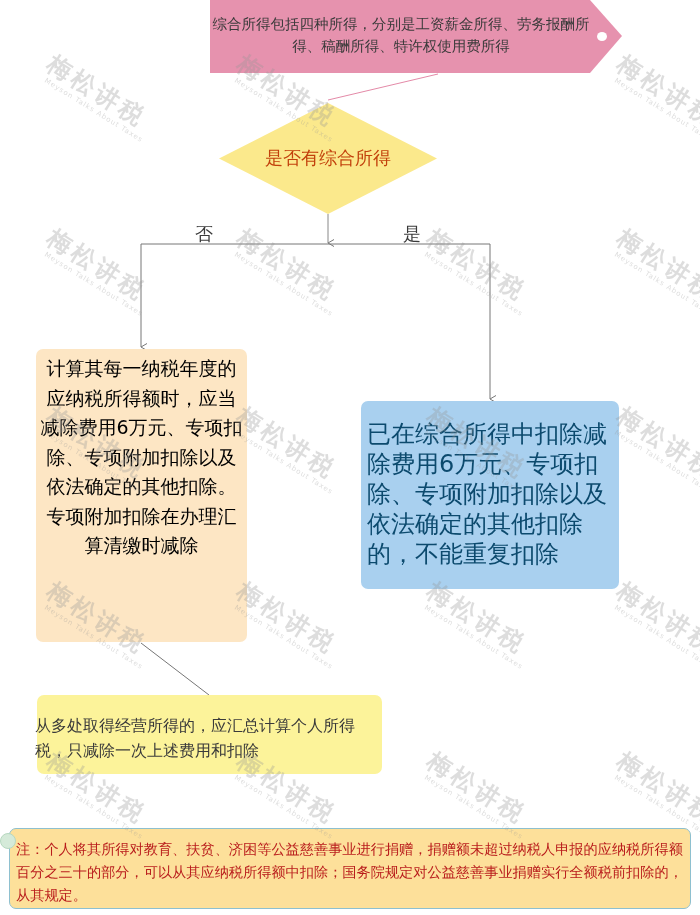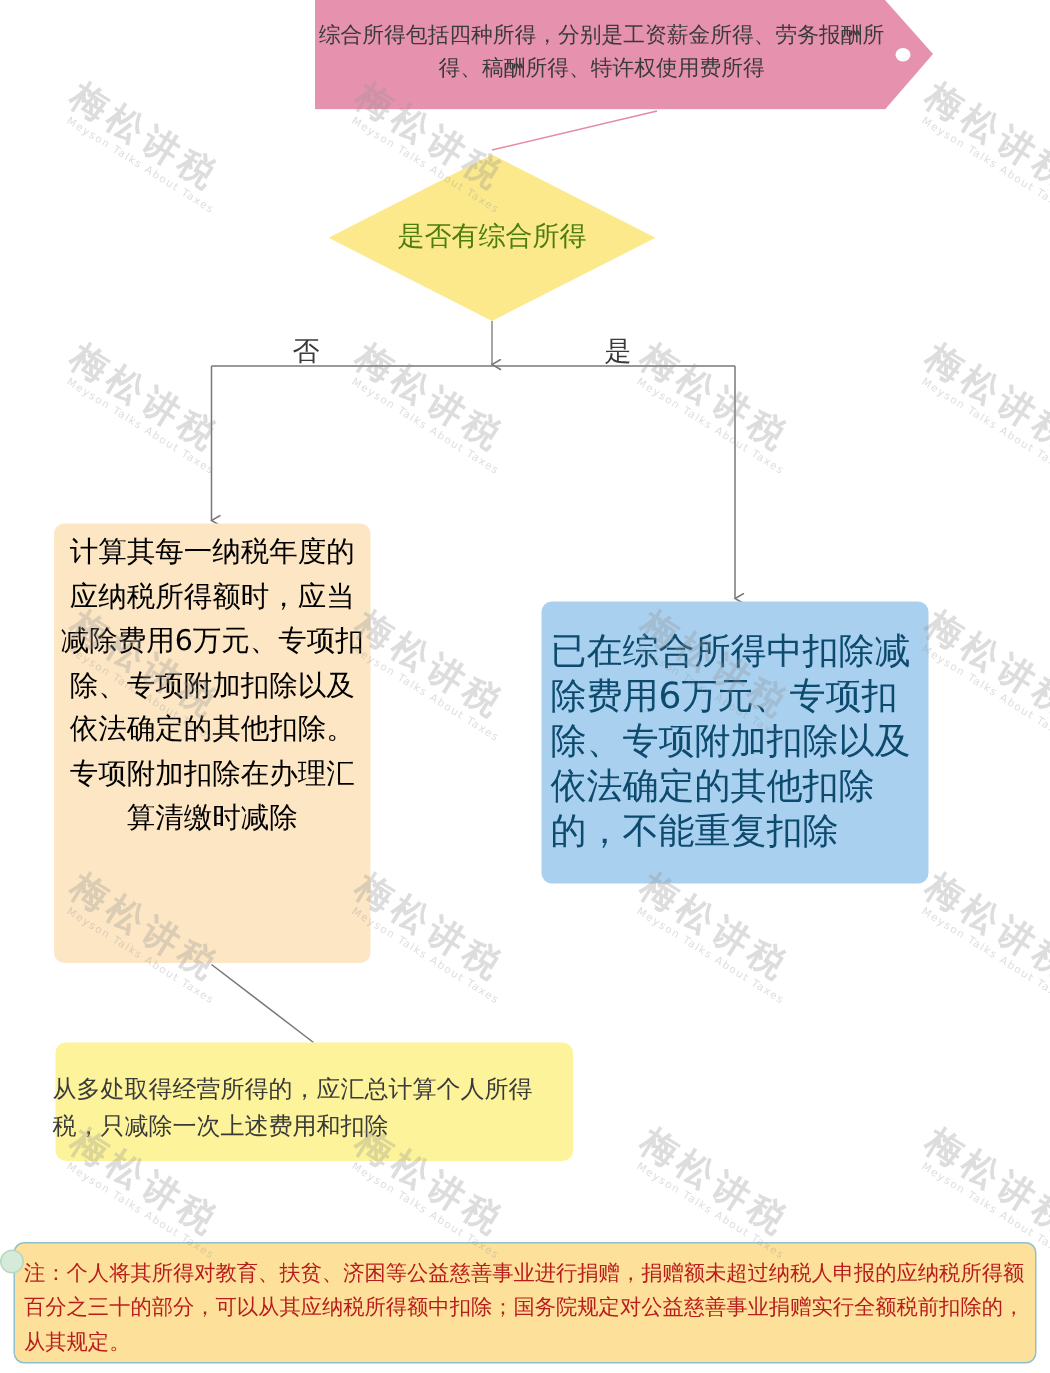--- a/index.html
+++ b/index.html
@@ -34,21 +34,21 @@
   }
 
   
   .diamond {
     left: 219px; top: 103px; width: 218px; height: 111px;
     background: #fbe98c;
     clip-path: polygon(50% 0, 100% 50%, 50% 100%, 0 50%);
   }
   .diamond-text {
     left: 219px; top: 145px; width: 218px; text-align: center;
-    font-size: 18px; line-height: 26px; color: #4d7c0f;
+    font-size: 18px; line-height: 26px; color: #c2410c;
   }
 
   .label { font-size: 18px; color: #3a3a3a; }
 
   
   .box-left {
     left: 36px; top: 349px; width: 211px; height: 293px;
     background: #fde6c4; border-radius: 7px;
   }
   .box-left-text {

